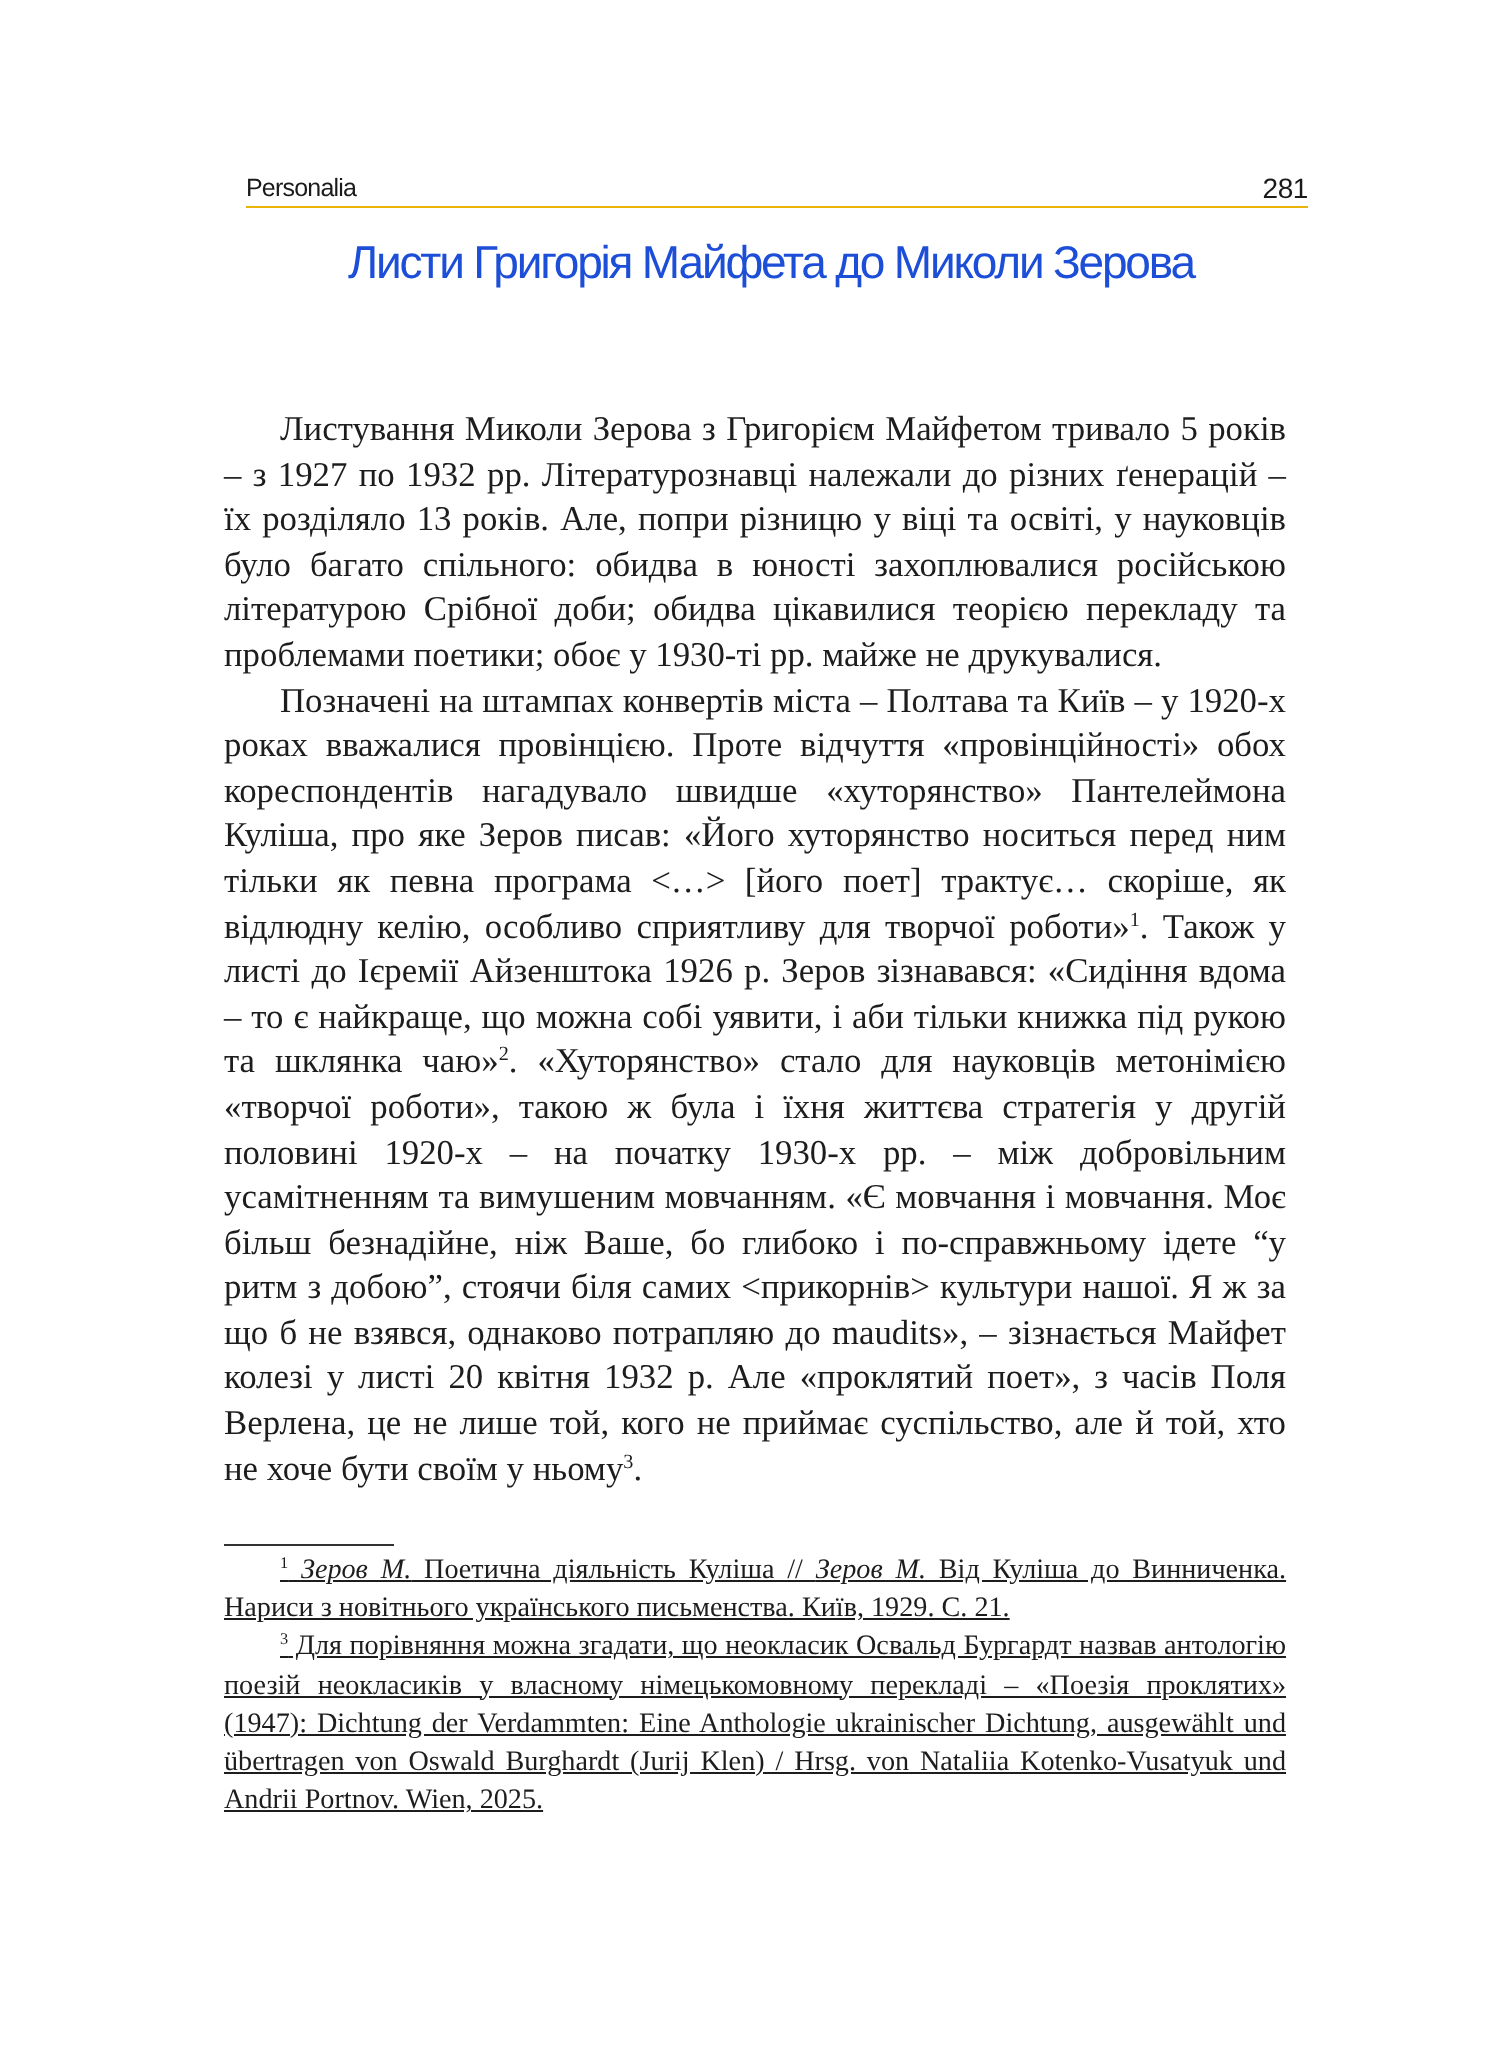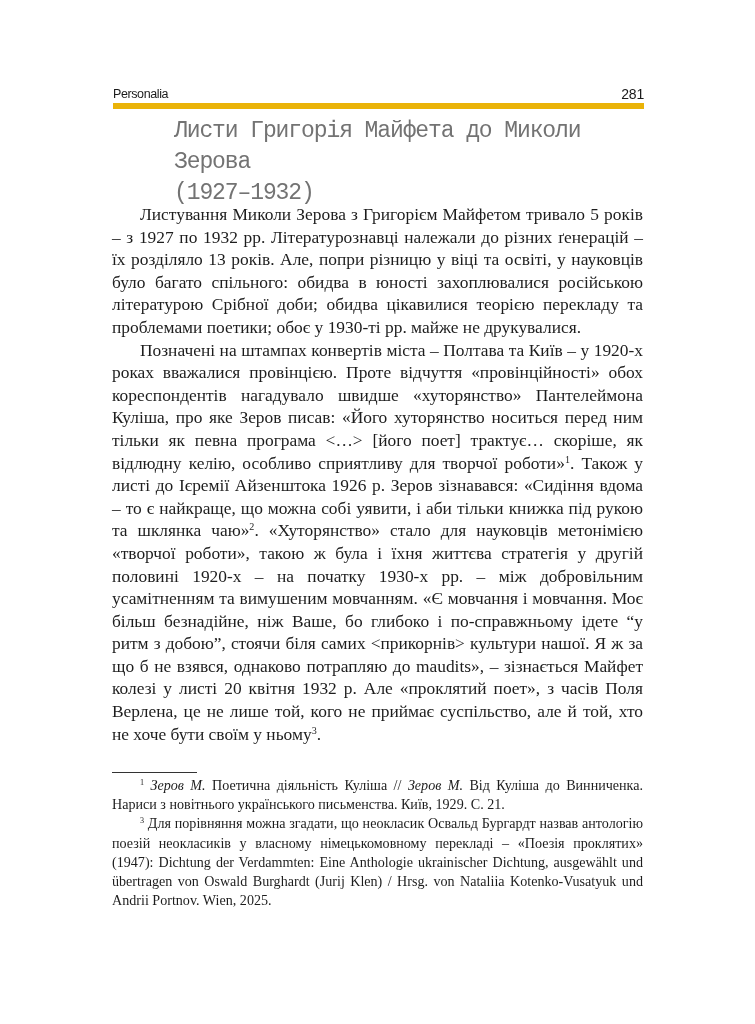--- a/index.html
+++ b/index.html
@@ -15,25 +15,25 @@
       color: #1a1a1a;
     }
     .page {
       position: absolute;
       left: 112px;
       top: 0;
       width: 531px;
     }
     .running-header {
       position: absolute;
-      left: 1px;
+      left: 11px;
       top: 86px;
       width: 531px;
       height: 17px;
-      border-bottom: 6px solid #eab308;
+      border-bottom: 1px solid #eab308;
       font-family: "Liberation Sans", sans-serif;
       font-size: 12.5px;
       transform-origin: left;
     }
     .running-header .section {
       position: absolute;
       left: 0;
       top: 1px;
       font-stretch: condensed;
       letter-spacing: -0.4px;
@@ -43,25 +43,25 @@
       right: 0;
       top: 0;
       font-weight: normal;
       font-size: 14px;
       letter-spacing: -0.2px;
     }
     .title {
       position: absolute;
       left: 62px;
       top: 116px;
-      font-family: Liberation Mono, monospace;
+      font-family: Liberation Sans, sans-serif;
       font-size: 23px;
       line-height: 31px;
       letter-spacing: -1.1px;
-      color: #737373;
+      color: #1d4ed8;
     }
     .body-text {
       position: absolute;
       left: 0;
       top: 203px;
       width: 531px;
       font-family: Liberation Serif, serif;
       font-size: 17.4px;
       line-height: 22.6px;
       text-align: justify;
@@ -88,40 +88,40 @@
     .footnotes {
       position: absolute;
       left: 0;
       top: 776px;
       width: 531px;
       font-family: "Liberation Serif", serif;
       font-size: 14.1px;
       line-height: 19.2px;
       text-align: justify;
       color: #1d1d1d;
+      text-decoration: underline;
     }
     .footnotes p {
       margin: 0;
       text-indent: 28px;
     }
     .footnotes i { font-style: italic; }
   </style>
 </head>
 <body>
 
 <div class="page">
 
   <div class="running-header">
     <span class="section">Personalia</span>
     <span class="page-number">281</span>
   </div>
 
   <div class="title">
     <div>Листи Григорія Майфета до Миколи Зерова</div>
-    <div>(1927–1932)</div>
   </div>
 
   <div class="body-text">
     <p>Листування Миколи Зерова з Григорієм Майфетом тривало 5 років – з 1927 по 1932 рр. Літературознавці належали до різних ґенерацій – їх розділяло 13 років. Але, попри різницю у віці та освіті, у науковців було багато спільного: обидва в юності захоплювалися російською літературою Срібної доби; обидва цікавилися теорією перекладу та проблемами поетики; обоє у 1930-ті рр. майже не друкувалися.</p>
     <p><span>Позначені на штампах конвертів міста – Полтава та Київ – у 1920-х роках вважалися провінцією. Проте відчуття «провінційності» обох кореспондентів нагадувало швидше «хуторянство» Пантелеймона Куліша, про яке Зеров писав: «Його хуторянство носиться перед ним тільки як певна програма &lt;…&gt; [його поет] трактує… скоріше, як відлюдну келію, особливо сприятливу для творчої роботи»</span><sup>1</sup><span>. Також у листі до Ієремії Айзенштока 1926 р. Зеров зізнавався: «Сидіння вдома – то є найкраще, що можна собі уявити, і аби тільки книжка під рукою та шклянка чаю»</span><sup>2</sup><span>. «Хуторянство» стало для науковців метонімією «творчої роботи», такою ж була і їхня життєва стратегія у другій половині 1920-х – на початку 1930-х рр. – між добровільним усамітненням та вимушеним мовчанням. «Є мовчання і мовчання. Моє більш безнадійне, ніж Ваше, бо глибоко і по-справжньому ідете “у ритм з добою”, стоячи біля самих &lt;прикорнів&gt; культури нашої. Я ж за що б не взявся, однаково потрапляю до maudits», – зізнається Майфет колезі у листі 20 квітня 1932 р. Але «проклятий поет», з часів Поля Верлена, це не лише той, кого не приймає суспільство, але й той, хто не хоче бути своїм у ньому</span><sup>3</sup><span>.</span></p>
   </div>
 
   <div class="footnote-rule"></div>
 
   <div class="footnotes">

